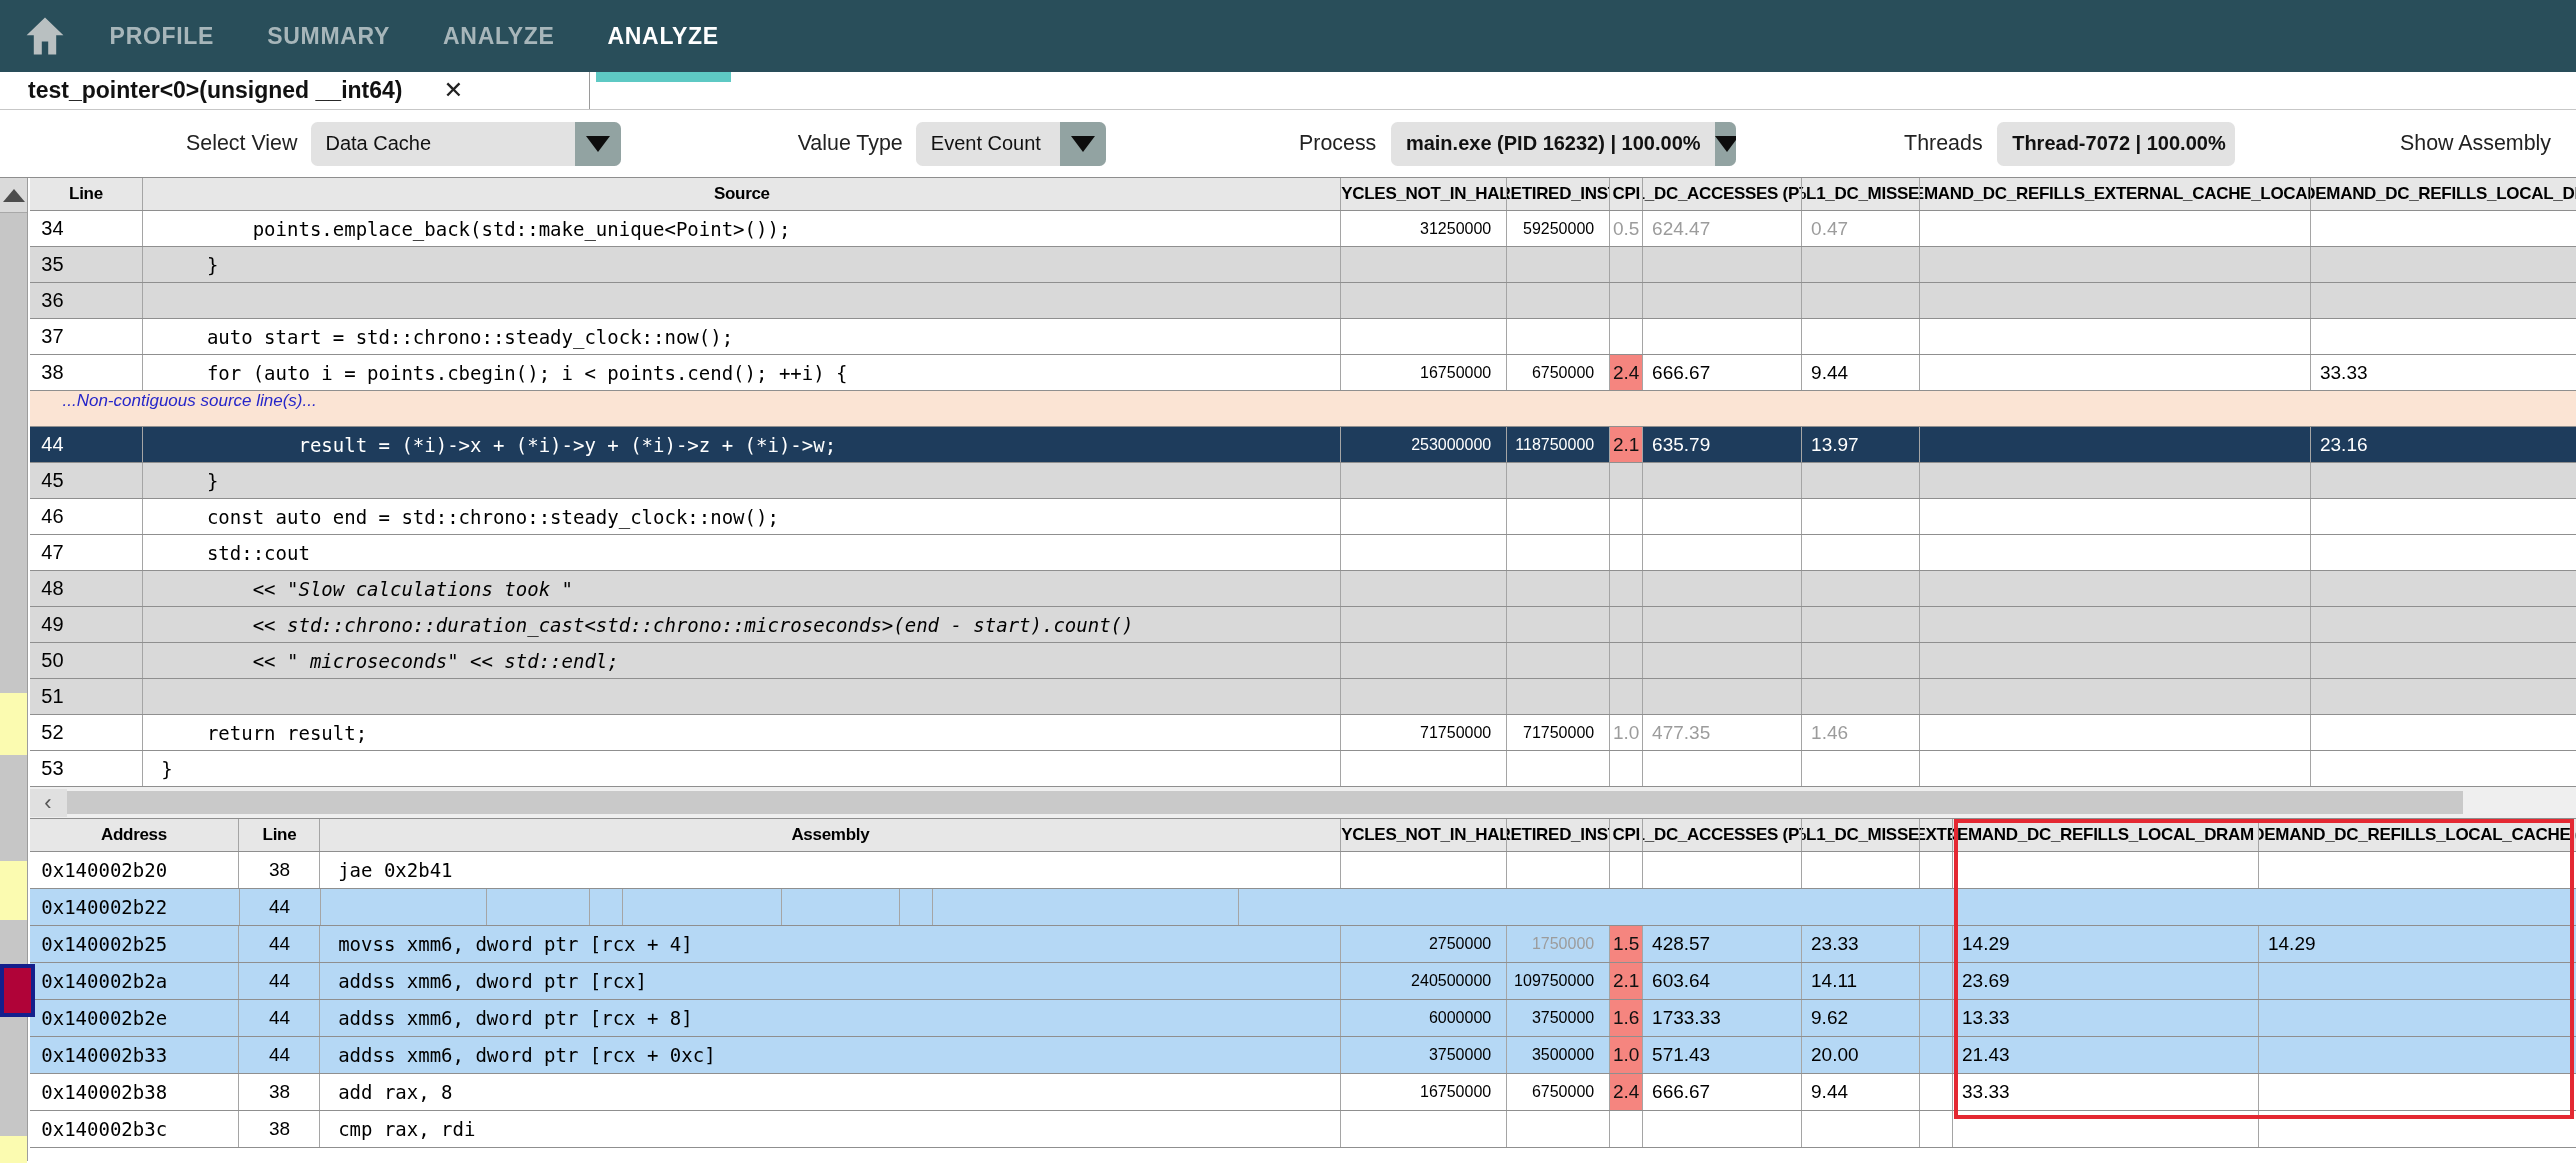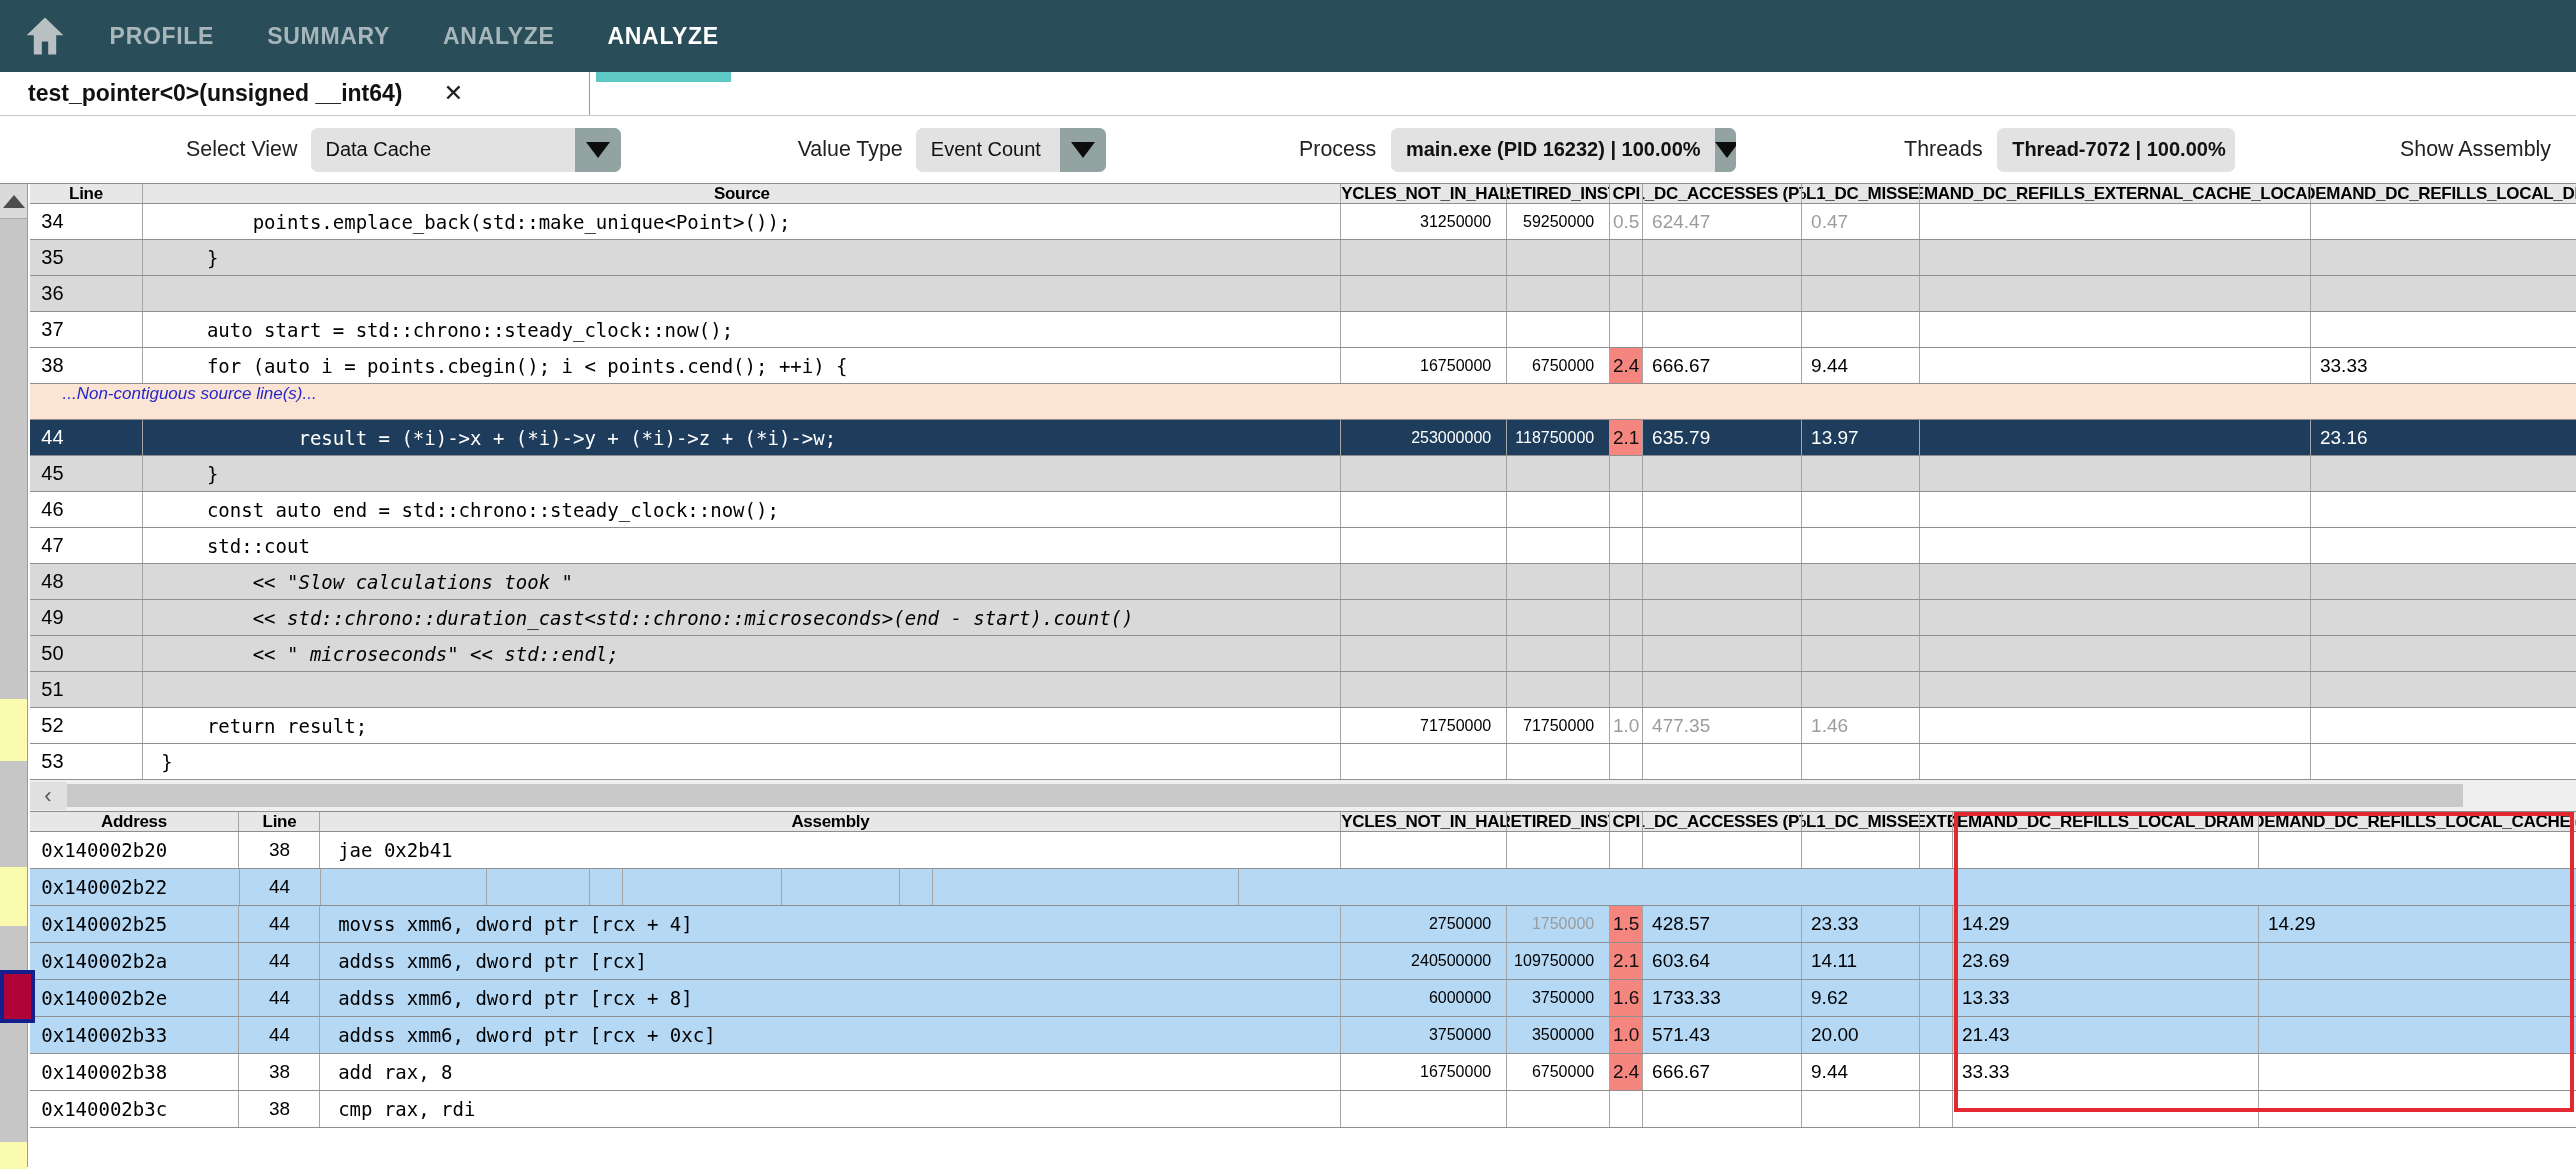--- a/index.html
+++ b/index.html
@@ -10,21 +10,21 @@
   .nav { height:72px; background:#294e5a; display:flex; align-items:center;
     padding-left:23.6px; position:relative; z-index:6; }
   .home { width:43px; display:flex; align-items:center; justify-content:center; margin-right:43px; cursor:pointer; }
   .navtabs { display:flex; align-items:center; gap:53px; }
   .nav-tab { font-weight:bold; font-size:23px; letter-spacing:0.7px; color:#a7b6ba; cursor:pointer; }
   .nav-tab.active { color:#ffffff; position:relative; }
   .nav-tab.active::after { content:""; position:absolute; left:-11.8px; right:-11.8px;
     bottom:-32px; height:9.6px; background:#5ec9c4; }
 
   
-  .tabstrip { height:44px; display:flex; background:#fff; border-bottom:0.7px solid #c7c7c7; }
+  .tabstrip { height:38px; display:flex; background:#fff; border-bottom:0.7px solid #c7c7c7; }
   .doc-tab { width:590px; border-right:1.5px solid #9a9a9a; display:flex; align-items:center;
     padding-left:28px; gap:41px; background:#fff; }
   .doc-tab-title { font-weight:bold; font-size:23px; color:#111; white-space:nowrap; }
   .doc-close { font-size:23.6px; color:#222; cursor:pointer; line-height:1; }
 
   
   .controls { height:67px; display:flex; align-items:center; background:#fff; font-size:21.4px; color:#222; }
   .ctl-label { white-space:nowrap; }
   .dd { height:44px; background:#e2e2e2; border-radius:6.6px; display:flex; align-items:stretch;
     overflow:hidden; cursor:pointer; }
@@ -41,21 +41,21 @@
   .arrowbox { height:35px; background:#dadada; border-bottom:1.5px solid #a8a8a8;
     display:flex; align-items:center; justify-content:center; cursor:pointer; }
   .tri-up { width:0; height:0; border-left:11px solid transparent; border-right:11px solid transparent;
     border-bottom:13.3px solid #4d4d4d; }
   .marker { position:absolute; left:0; width:26.6px; }
   .marker.yellow { background:#fbfbb0; }
   .marker.maroon { width:35px; background:#b00338; border:4.4px solid #141f8c; z-index:4; }
 
   .main { margin-left:29.5px; position:relative; }
 
-  .thead { display:flex; height:20px; background:#e7e7e7; border-bottom:1.5px solid #8e8e8e; }
+  .thead { display:flex; height:33px; background:#e7e7e7; border-bottom:1.5px solid #8e8e8e; }
   .hcell { font-weight:bold; font-size:17px; letter-spacing:-0.3px; color:#000;
     display:flex; align-items:center; justify-content:center;
     border-right:1.5px solid #a5a5a5; overflow:hidden; white-space:nowrap; cursor:pointer; }
   .hcell:last-child { border-right:none; }
 
   .srow { display:flex; height:36px; border-bottom:1.5px solid #8f8f8f; }
   .arow { display:flex; height:37px; border-bottom:1.5px solid #8f8f8f; }
   .bg-white { background:#ffffff; }
   .bg-gray  { background:#d9d9d9; }
   .bg-note  { background:#fbe4d4; }

